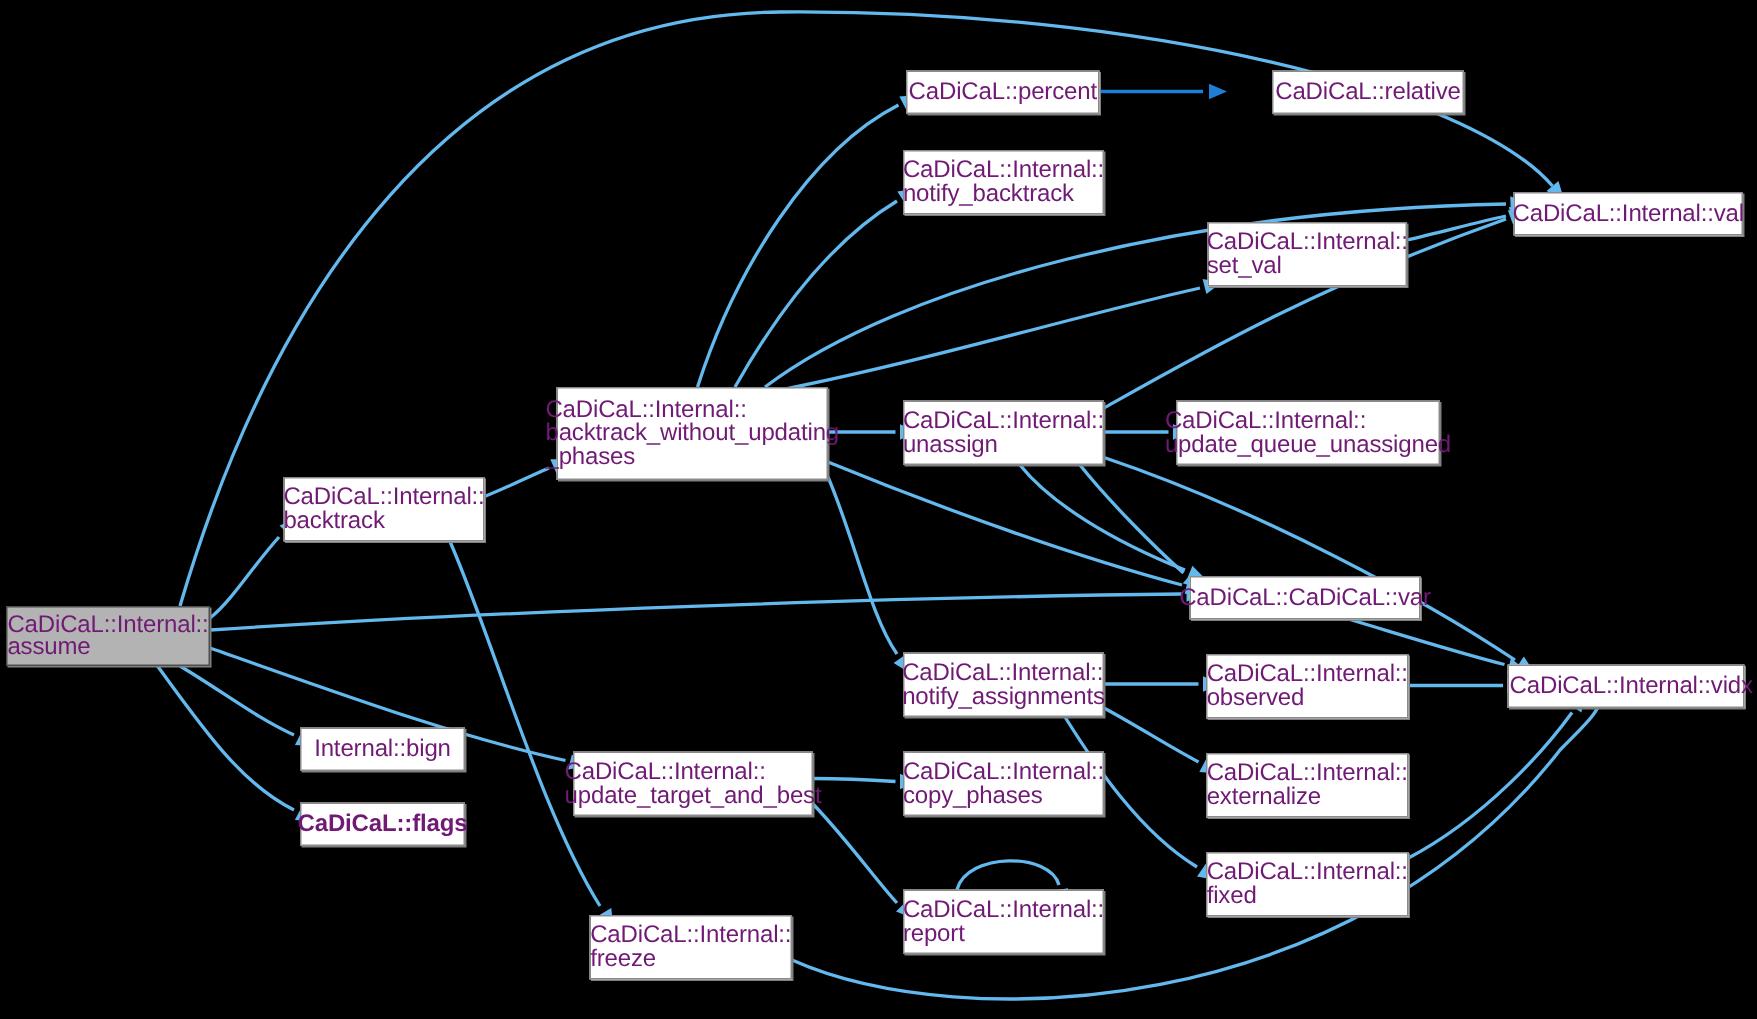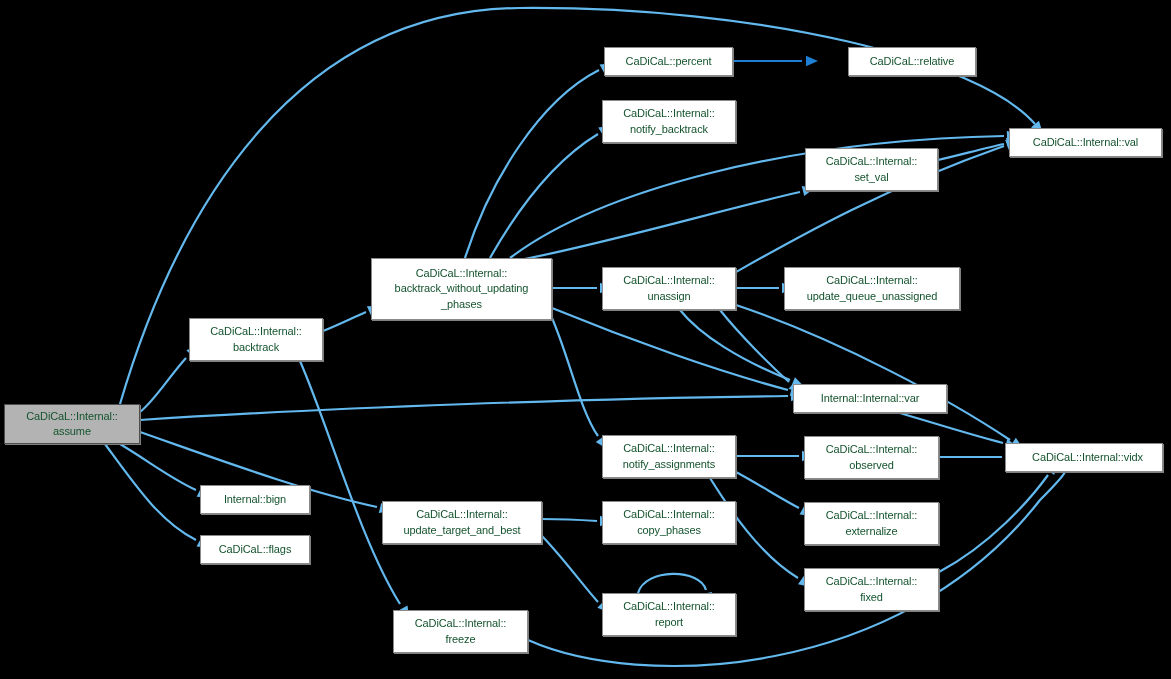--- a/index.html
+++ b/index.html
@@ -24,23 +24,23 @@
   }
   .node {
     position: absolute;
     box-sizing: border-box;
     background: #ffffff;
     border: 1px solid #8a8a8a;
     box-shadow: 1px 1px 0 0 #808080;
     display: flex;
     align-items: center;
     justify-content: center;
-    text-align: center;
-    color: #14532d;
-    font-size: 11px;
+    text-align: left;
+    color: #701a75;
+    font-size: 16px;
     line-height: 15.5px;
     letter-spacing: -0.1px;
     white-space: pre-line;
     z-index: 5;
   }
   .node.root {
     background: #b3b3b3;
     border: 1px solid #4d4d4d;
   }
   .node .label {
@@ -119,21 +119,21 @@
       <polygon points="0,-5.2 12,0 0,5.2" fill="#63b8ee" transform="translate(1066,469) rotate(-70)"></polygon>
     </svg>
 <div class="node root" style="left: 4px; top: 404px; width: 136px; height: 40px;"><span class="label">CaDiCaL::Internal::
 assume</span></div>
     <div class="node" style="left: 189px; top: 318px; width: 134px; height: 43px;"><span class="label">CaDiCaL::Internal::
 backtrack</span></div>
     <div class="node" style="left: 371px; top: 258px; width: 181px; height: 62px;"><span class="label">CaDiCaL::Internal::
 backtrack_without_updating
 _phases</span></div>
     <div class="node" style="left: 200px; top: 485px; width: 110px; height: 29px;"><span class="label">Internal::bign</span></div>
-    <div class="node" style="left: 200px; top: 535px; width: 110px; height: 29px;"><span class="label">CaDiCaL::flags</span></div>
+    <div class="node" style="left: 200px; top: 535px; width: 110px; height: 29px; font-weight: bold;"><span class="label">CaDiCaL::flags</span></div>
     <div class="node" style="left: 382px; top: 501px; width: 160px; height: 43px;"><span class="label">CaDiCaL::Internal::
 update_target_and_best</span></div>
     <div class="node" style="left: 393px; top: 610px; width: 135px; height: 43px;"><span class="label">CaDiCaL::Internal::
 freeze</span></div>
     <div class="node" style="left: 604px; top: 47px; width: 129px; height: 29px;"><span class="label">CaDiCaL::percent</span></div>
     <div class="node" style="left: 602px; top: 100px; width: 134px; height: 43px;"><span class="label">CaDiCaL::Internal::
 notify_backtrack</span></div>
     <div class="node" style="left: 602px; top: 267px; width: 134px; height: 43px;"><span class="label">CaDiCaL::Internal::
 unassign</span></div>
     <div class="node" style="left: 602px; top: 435px; width: 134px; height: 43px;"><span class="label">CaDiCaL::Internal::
@@ -146,16 +146,16 @@
     <div class="node" style="left: 805px; top: 148px; width: 133px; height: 43px;"><span class="label">CaDiCaL::Internal::
 set_val</span></div>
     <div class="node" style="left: 784px; top: 267px; width: 176px; height: 43px;"><span class="label">CaDiCaL::Internal::
 update_queue_unassigned</span></div>
     <div class="node" style="left: 804px; top: 436px; width: 135px; height: 43px;"><span class="label">CaDiCaL::Internal::
 observed</span></div>
     <div class="node" style="left: 804px; top: 502px; width: 135px; height: 43px;"><span class="label">CaDiCaL::Internal::
 externalize</span></div>
     <div class="node" style="left: 804px; top: 568px; width: 135px; height: 43px;"><span class="label">CaDiCaL::Internal::
 fixed</span></div>
-    <div class="node" style="left: 793px; top: 384px; width: 154px; height: 29px;"><span class="label">Internal::Internal::var</span></div>
+    <div class="node" style="left: 793px; top: 384px; width: 154px; height: 29px;"><span class="label">CaDiCaL::CaDiCaL::var</span></div>
     <div class="node" style="left: 1009px; top: 128px; width: 153px; height: 29px;"><span class="label">CaDiCaL::Internal::val</span></div>
     <div class="node" style="left: 1005px; top: 443px; width: 158px; height: 29px; padding-left: 7px;"><span class="label">CaDiCaL::Internal::vidx</span></div>
   </div>
 
 </body></html>

